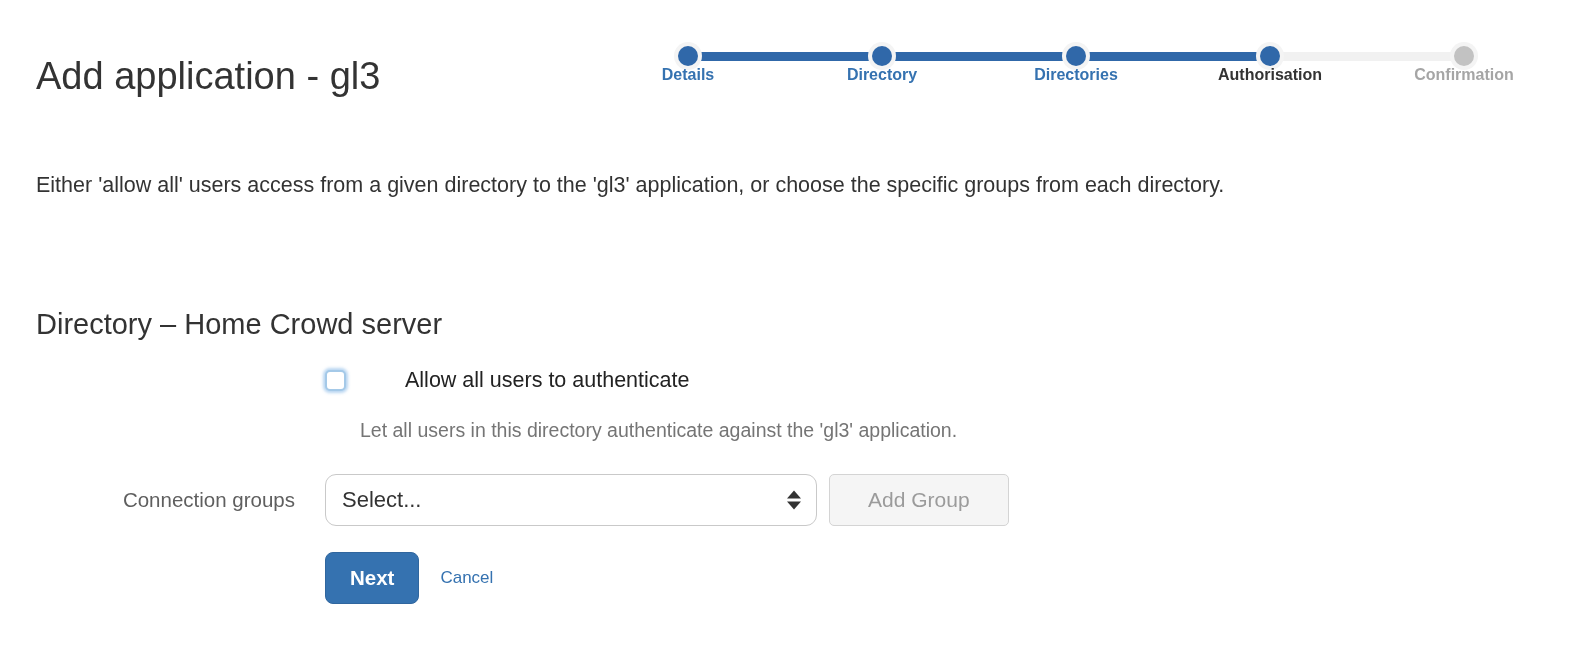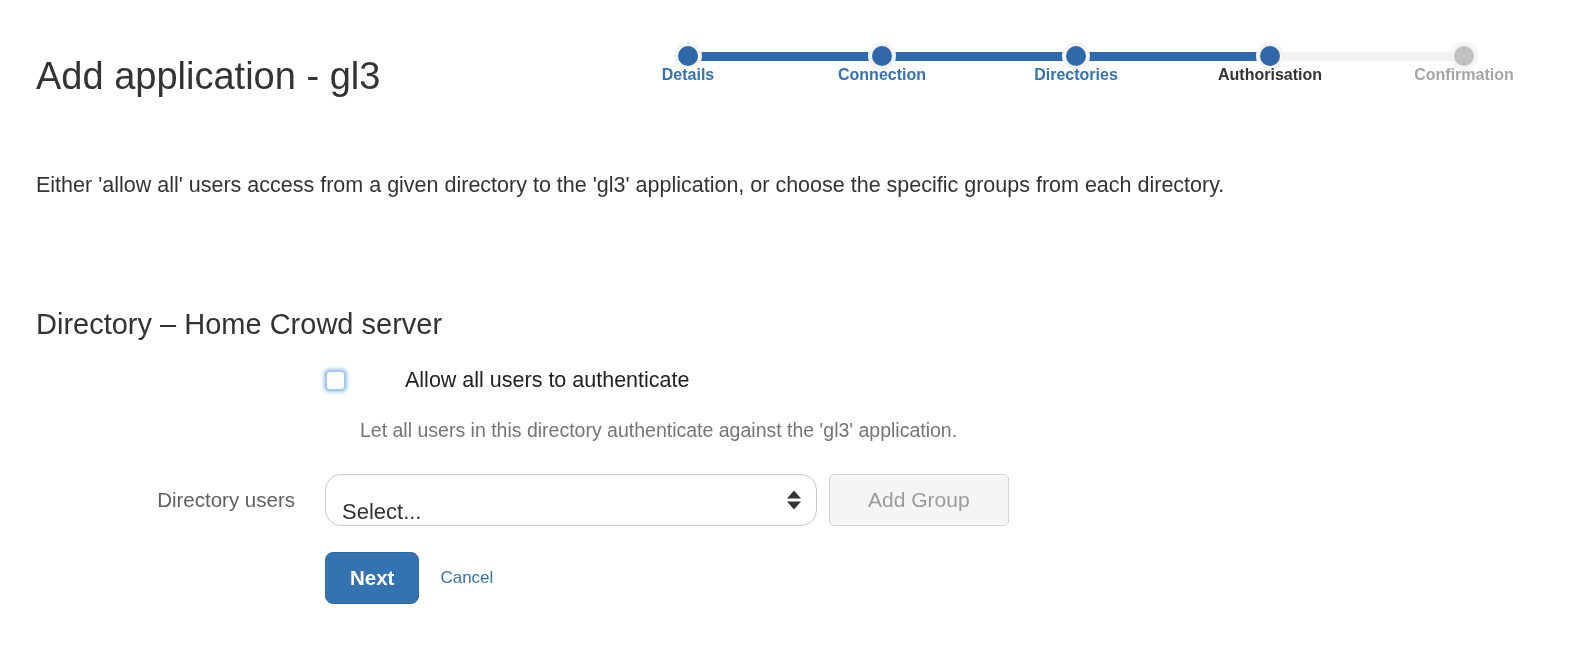--- a/index.html
+++ b/index.html
@@ -81,22 +81,22 @@
   .row-groups {
     position: absolute; left: 36px; top: 474px;
     display: flex; align-items: center; height: 52px;
   }
   .field-label {
     width: 259px; text-align: right; margin-right: 30px;
     font-size: 20.5px; color: #5f5f5f;
   }
   .select {
     position: relative; width: 492px; height: 52px;
-    background: #ffffff; border: 1px solid #c9c9c9; border-radius: 16px;
-    display: flex; align-items: flex-end; padding-left: 16px;
+    background: #ffffff; border: 1px solid #c9c9c9; border-radius: 11px;
+    display: flex; align-items: center; padding-left: 16px;
     font-size: 22px; color: #333333; cursor: pointer;
   }
   .select-arrows {
     position: absolute; right: 15px; top: 50%; transform: translateY(-50%);
     display: flex; flex-direction: column; align-items: center;
   }
   .arrow-up {
     width: 0; height: 0;
     border-left: 7px solid transparent; border-right: 7px solid transparent;
     border-bottom: 8px solid #333333;
@@ -142,21 +142,21 @@
     <div class="track">
       <div class="track-fill"></div>
     </div>
     <div class="steps">
       <div class="step completed">
         <div class="dot"></div>
         <span class="step-label">Details</span>
       </div>
       <div class="step completed">
         <div class="dot"></div>
-        <span class="step-label">Connection</span>
+        <span class="step-label">Directory</span>
       </div>
       <div class="step completed">
         <div class="dot"></div>
         <span class="step-label">Directories</span>
       </div>
       <div class="step current">
         <div class="dot"></div>
         <span class="step-label">Authorisation</span>
       </div>
       <div class="step upcoming">
@@ -171,21 +171,21 @@
   <h2 class="section-title">Directory – Home Crowd server</h2>
 
   <div class="row-allow">
     <span class="checkbox"></span>
     <span class="checkbox-label">Allow all users to authenticate</span>
   </div>
 
   <div class="help-text">Let all users in this directory authenticate against the 'gl3' application.</div>
 
   <div class="row-groups">
-    <span class="field-label">Directory users</span>
+    <span class="field-label">Connection groups</span>
     <div class="select">
       <span>Select...</span>
       <span class="select-arrows">
         <span class="arrow-up"></span>
         <span class="arrow-down"></span>
       </span>
     </div>
     <button class="add-group-btn">Add Group</button>
   </div>
 

